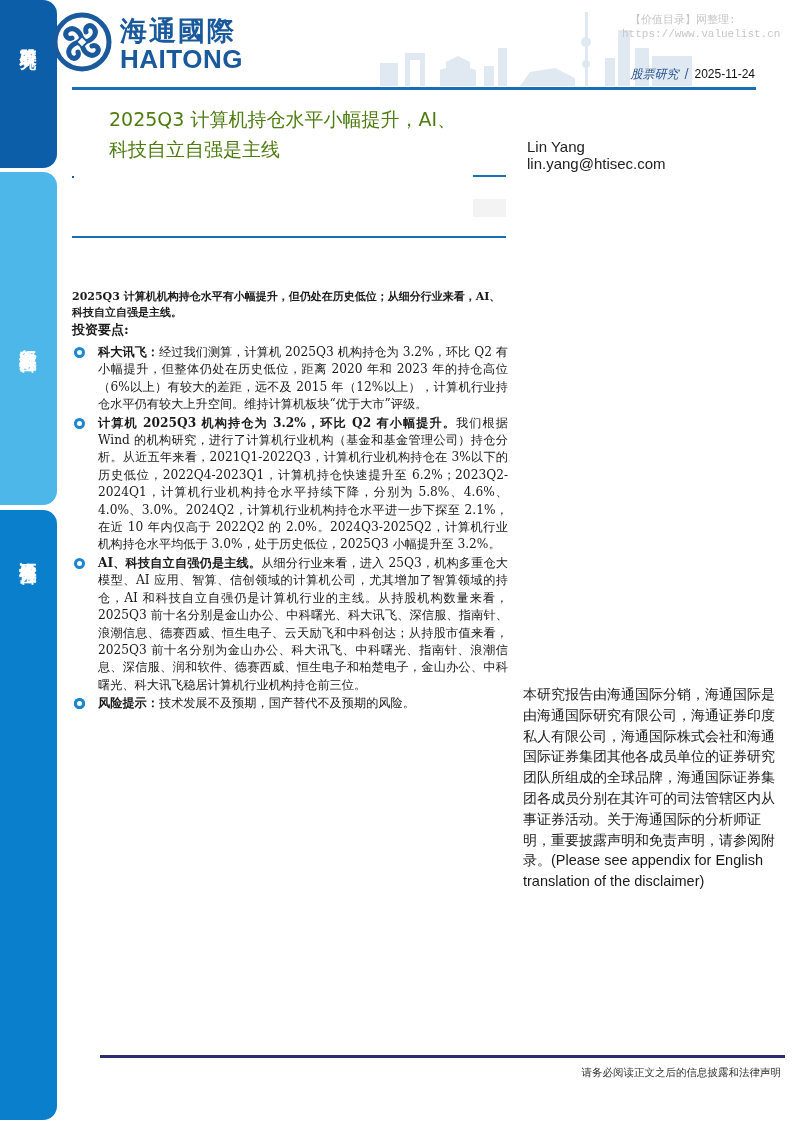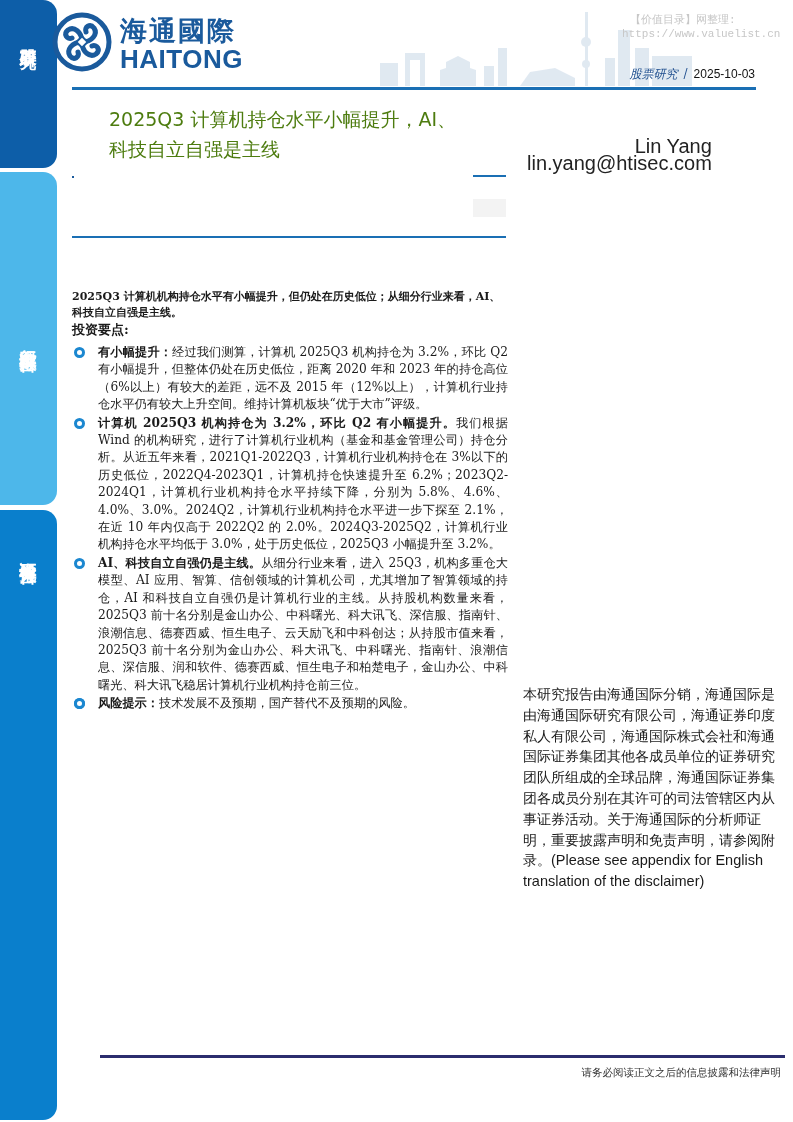--- a/index.html
+++ b/index.html
@@ -29,21 +29,21 @@
   .header-meta { position: absolute; right: 38px; top: 66px; font-size: 12px; color: #1f4f8f; display: flex; align-items: baseline; gap: 6px; }
   .header-meta .label { font-style: italic; }
   .header-meta .date { font-family: "Liberation Sans", sans-serif; color: #111; font-size: 12px; }
   .header-rule { position: absolute; left: 72px; top: 87px; width: 684px; height: 3px; background: #1a6fb4; }
 
   
   .title { position: absolute; left: 72px; top: 104px; width: 440px; color: #4d7c0f; font-family: "DejaVu Sans", sans-serif;
     font-weight: normal; font-size: 19px; line-height: 30px; margin-left: 37px; }
   .title-dot { position: absolute; left: 72px; top: 176px; width: 2px; height: 2px; background: #1a5a9c; }
 
-  .author { position: absolute; left: 527px; top: 138px; font-family: "Liberation Sans", sans-serif; font-size: 20px; color: #222; line-height: 17px; text-align: right; }
+  .author { position: absolute; left: 527px; top: 138px; font-family: "Liberation Sans", sans-serif; font-size: 15px; color: #222; line-height: 17px; }
 
   .deco-rule-short { position: absolute; left: 473px; top: 175px; width: 33px; height: 2px; background: #1a6fb4; }
   .deco-box { position: absolute; left: 473px; top: 199px; width: 33px; height: 18px; background: #f3f3f3; }
   .deco-rule-long { position: absolute; left: 72px; top: 236px; width: 434px; height: 2px; background: #1a6fb4; }
 
   
   .content { position: absolute; left: 72px; top: 289px; width: 436px; }
   .h-sec { font-weight: bold; font-size: 13px; line-height: 18px; margin-bottom: 5px; }
   .guide { font-weight: bold; font-size: 11px; line-height: 16px; }
   .bullets { list-style: none; }
@@ -108,21 +108,21 @@
 </svg>
 
 <div class="watermark">
   <div>【价值目录】网整理:</div>
   <div class="wm2">https://www.valuelist.cn</div>
 </div>
 
 <div class="header-meta">
   <span class="label">股票研究</span>
   <span>/</span>
-  <span class="date">2025-10-03</span>
+  <span class="date">2025-11-24</span>
 </div>
 <div class="header-rule"></div>
 
 <h1 class="title">
   <div>2025Q3 计算机持仓水平小幅提升，AI、</div>
   <div>科技自立自强是主线</div>
 </h1>
 <div class="title-dot"></div>
 
 <div class="author">
@@ -134,21 +134,21 @@
 <div class="deco-box"></div>
 <div class="deco-rule-long"></div>
 
 <div class="content">
   <p class="guide">2025Q3 计算机机构持仓水平有小幅提升，但仍处在历史低位；从细分行业来看，AI、科技自立自强是主线。</p>
 
   <div class="h-sec">投资要点:</div>
   <ul class="bullets">
     <li class="bullet">
       <span class="bullet-icon"></span>
-      <b>有小幅提升：</b><span>经过我们测算，计算机 2025Q3 机构持仓为 3.2%，环比 Q2 有小幅提升，但整体仍处在历史低位，距离 2020 年和 2023 年的持仓高位（6%以上）有较大的差距，远不及 2015 年（12%以上），计算机行业持仓水平仍有较大上升空间。维持计算机板块“优于大市”评级。</span>
+      <b>科大讯飞：</b><span>经过我们测算，计算机 2025Q3 机构持仓为 3.2%，环比 Q2 有小幅提升，但整体仍处在历史低位，距离 2020 年和 2023 年的持仓高位（6%以上）有较大的差距，远不及 2015 年（12%以上），计算机行业持仓水平仍有较大上升空间。维持计算机板块“优于大市”评级。</span>
     </li>
     <li class="bullet">
       <span class="bullet-icon"></span>
       <b>计算机 2025Q3 机构持仓为 3.2%，环比 Q2 有小幅提升。</b><span>我们根据 Wind 的机构研究，进行了计算机行业机构（基金和基金管理公司）持仓分析。从近五年来看，2021Q1-2022Q3，计算机行业机构持仓在 3%以下的历史低位，2022Q4-2023Q1，计算机持仓快速提升至 6.2%；2023Q2-2024Q1，计算机行业机构持仓水平持续下降，分别为 5.8%、4.6%、4.0%、3.0%。2024Q2，计算机行业机构持仓水平进一步下探至 2.1%，在近 10 年内仅高于 2022Q2 的 2.0%。2024Q3-2025Q2，计算机行业机构持仓水平均低于 3.0%，处于历史低位，2025Q3 小幅提升至 3.2%。</span>
     </li>
     <li class="bullet">
       <span class="bullet-icon"></span>
       <b>AI、科技自立自强仍是主线。</b><span>从细分行业来看，进入 25Q3，机构多重仓大模型、AI 应用、智算、信创领域的计算机公司，尤其增加了智算领域的持仓，AI 和科技自立自强仍是计算机行业的主线。从持股机构数量来看，2025Q3 前十名分别是金山办公、中科曙光、科大讯飞、深信服、指南针、浪潮信息、德赛西威、恒生电子、云天励飞和中科创达；从持股市值来看，2025Q3 前十名分别为金山办公、科大讯飞、中科曙光、指南针、浪潮信息、深信服、润和软件、德赛西威、恒生电子和柏楚电子，金山办公、中科曙光、科大讯飞稳居计算机行业机构持仓前三位。</span>
     </li>
     <li class="bullet">

